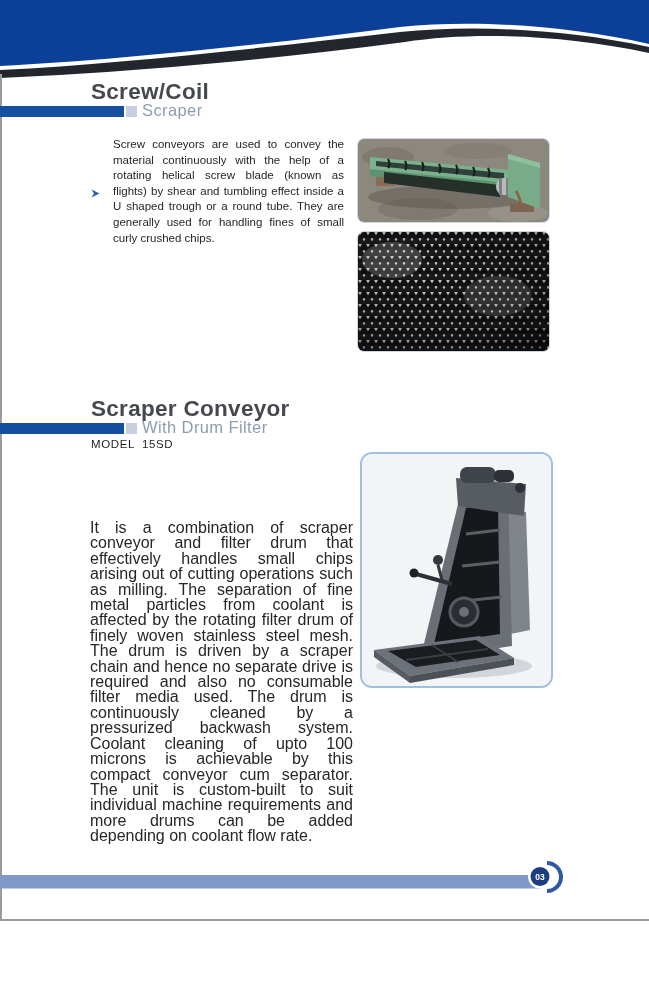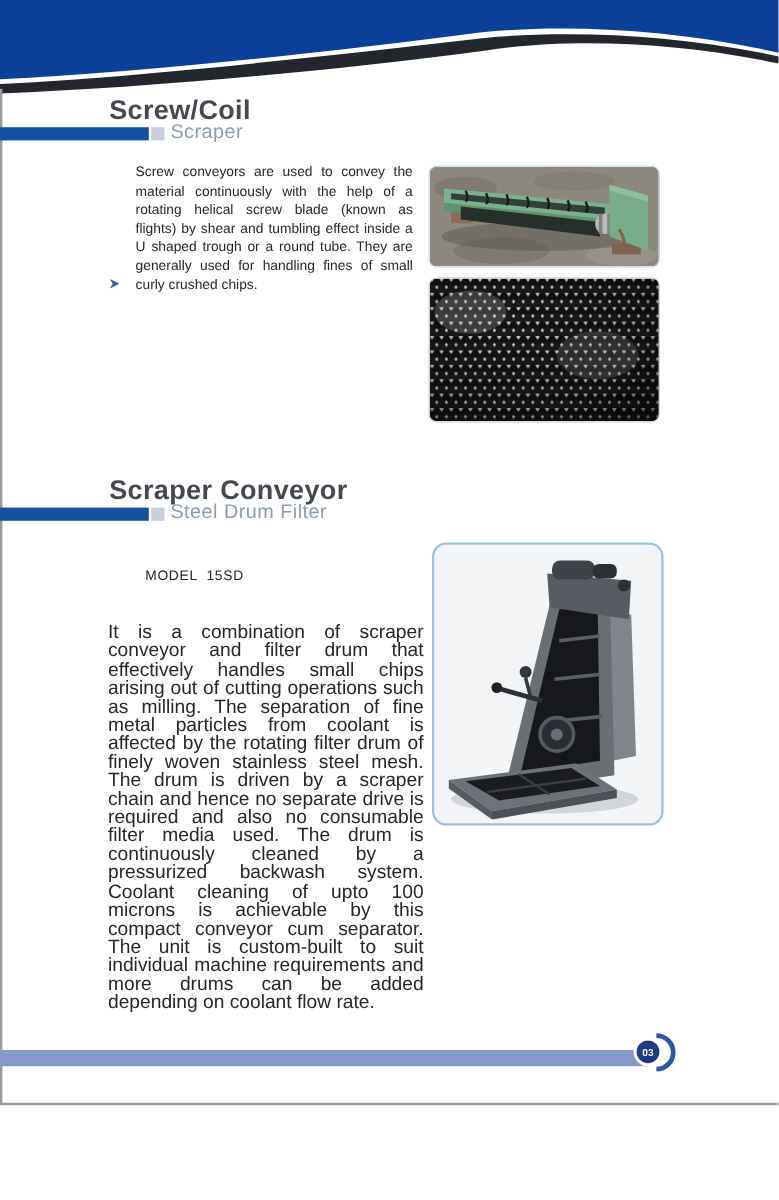--- a/index.html
+++ b/index.html
@@ -20,21 +20,21 @@
   }
   .accent-bar{height:11px;background:#14509f;}
   .accent-square{width:11px;height:11px;background:#c6cfe2;}
   .sec-subtitle{
     font-size:16.5px;font-weight:500;color:#8c9db1;line-height:20px;
     letter-spacing:.4px;white-space:nowrap;
   }
 
   
   .bullets{width:253px;}
-  .bullet{display:flex;align-items:flex-end;}
+  .bullet{display:flex;align-items:center;}
   .bullet + .bullet{margin-top:9px;}
   .bullet-marker{flex:0 0 22px;padding-top:3px;}
   .bullet-text{
     flex:1;font-size:11.5px;line-height:15.6px;color:#262626;
     text-align:justify;text-justify:inter-word;
   }
   .model-label{font-size:11.5px;color:#1f1f1f;letter-spacing:.6px;white-space:pre;}
   .body-par{
     width:263px;font-size:16px;line-height:15.4px;color:#262626;
     text-align:justify;text-justify:inter-word;margin-top:38px;
@@ -129,23 +129,23 @@
       <rect width="191" height="119" fill="url(#chips)"></rect>
       <rect width="191" height="119" fill="url(#vig)"></rect>
       <ellipse cx="34" cy="28" rx="30" ry="18" fill="#ffffff" opacity="0.18"></ellipse>
       <ellipse cx="140" cy="64" rx="34" ry="20" fill="#ffffff" opacity="0.12"></ellipse>
     </svg>
   </div>
 
   <div class="abs sec-title" style="left:91px;top:397px;">Scraper Conveyor</div>
   <div class="abs accent-bar" style="left:0;top:423px;width:124px;"></div>
   <div class="abs accent-square" style="left:126px;top:423px;"></div>
-  <div class="abs sec-subtitle" style="left:142px;top:417px;">Steel Drum Filter</div>
+  <div class="abs sec-subtitle" style="left:142px;top:417px;">With Drum Filter</div>
 
-  <div class="abs model-label" style="left:91px;top:474px;margin-left:30px;">MODEL  15SD</div>
+  <div class="abs model-label" style="left:91px;top:438px;">MODEL  15SD</div>
 
   <div class="abs body-par" style="left:90px;top:482px;">It is a combination of scraper conveyor and filter drum that effectively handles small chips arising out of cutting operations such as milling. The separation of fine metal particles from coolant is affected by the rotating filter drum of finely woven stainless steel mesh. The drum is driven by a scraper chain and hence no separate drive is required and also no consumable filter media used. The drum is continuously cleaned by a pressurized backwash system. Coolant cleaning of upto 100 microns is achievable by this compact conveyor cum separator. The unit is custom-built to suit individual machine requirements and more drums can be added depending on coolant flow rate.</div>
 
   <div class="abs photo photo-framed" style="left:360px;top:452px;width:193px;height:236px;border:2px solid #9fc0e0;">
     <svg width="189" height="232" viewBox="0 0 189 232">
       <rect width="189" height="232" fill="#f2f4f6"></rect>
       <ellipse cx="92" cy="212" rx="78" ry="12" fill="#d2d5d9"></ellipse>
 
       <polygon points="138,182 168,176 164,58 146,56" fill="#80858c"></polygon>
 

